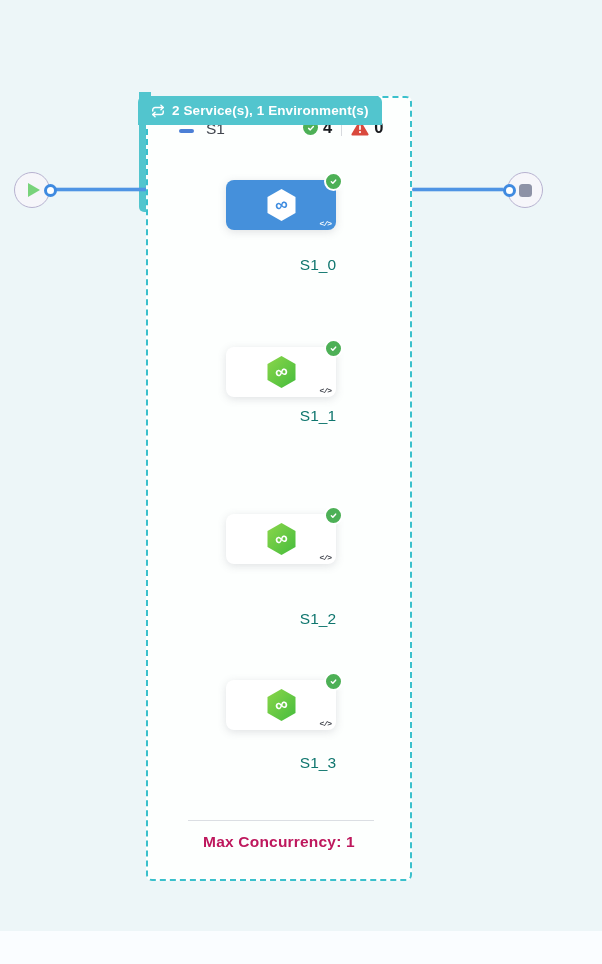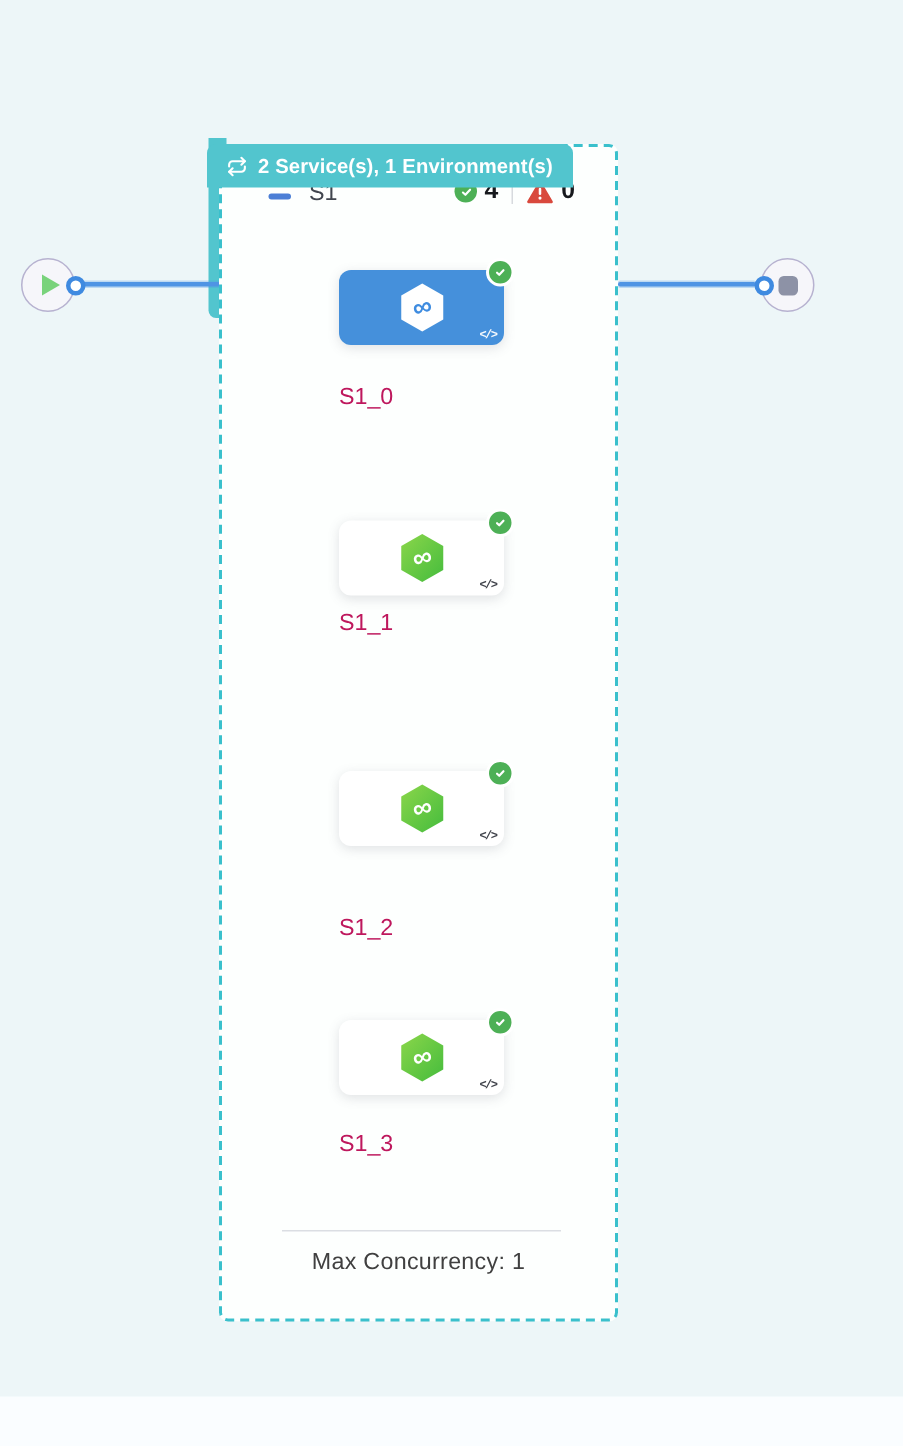--- a/index.html
+++ b/index.html
@@ -49,27 +49,27 @@
   
   .node-card{position:absolute;left:78px;width:110px;height:50px;border-radius:8px;background:#fff;
              box-shadow:0 2px 8px rgba(96,97,112,.18);display:flex;align-items:center;
              justify-content:center;cursor:pointer;}
   .node-card.selected{background:#4590db;}
   .node-card .code-glyph{position:absolute;right:5px;bottom:2px;font-family:"Liberation Mono",monospace;
              font-size:8px;font-weight:700;color:#40434b;letter-spacing:-1px;}
   .node-card.selected .code-glyph{color:rgba(255,255,255,.95);}
   .check-badge{position:absolute;top:-8px;right:-7px;width:15px;height:15px;background:#4db056;
                border:2px solid #fff;border-radius:50%;display:flex;align-items:center;justify-content:center;}
-  .node-label{position:absolute;left:78px;width:110px;text-align:left;font-size:15.5px;
-              font-weight:500;color:#be185d;}
+  .node-label{position:absolute;left:78px;width:110px;text-align:right;font-size:15.5px;
+              font-weight:500;color:#0f766e;}
 
   
   .footer-divider{position:absolute;left:40px;top:722px;width:186px;height:1px;background:#dbdee3;}
   .footer-label{position:absolute;left:0;top:735px;width:100%;text-align:center;font-size:15.5px;
-                font-weight:400;color:#404040;letter-spacing:.2px;}
+                font-weight:700;color:#be185d;letter-spacing:.2px;}
 </style>
 </head>
 <body>
 
 <svg width="0" height="0" style="position:absolute">
   <defs>
     <linearGradient id="hexGreen" x1="0" y1="0" x2="1" y2="1">
       <stop offset="0" stop-color="#8bd64a"></stop>
         <stop offset="1" stop-color="#45bc3d"></stop>
     </linearGradient>

